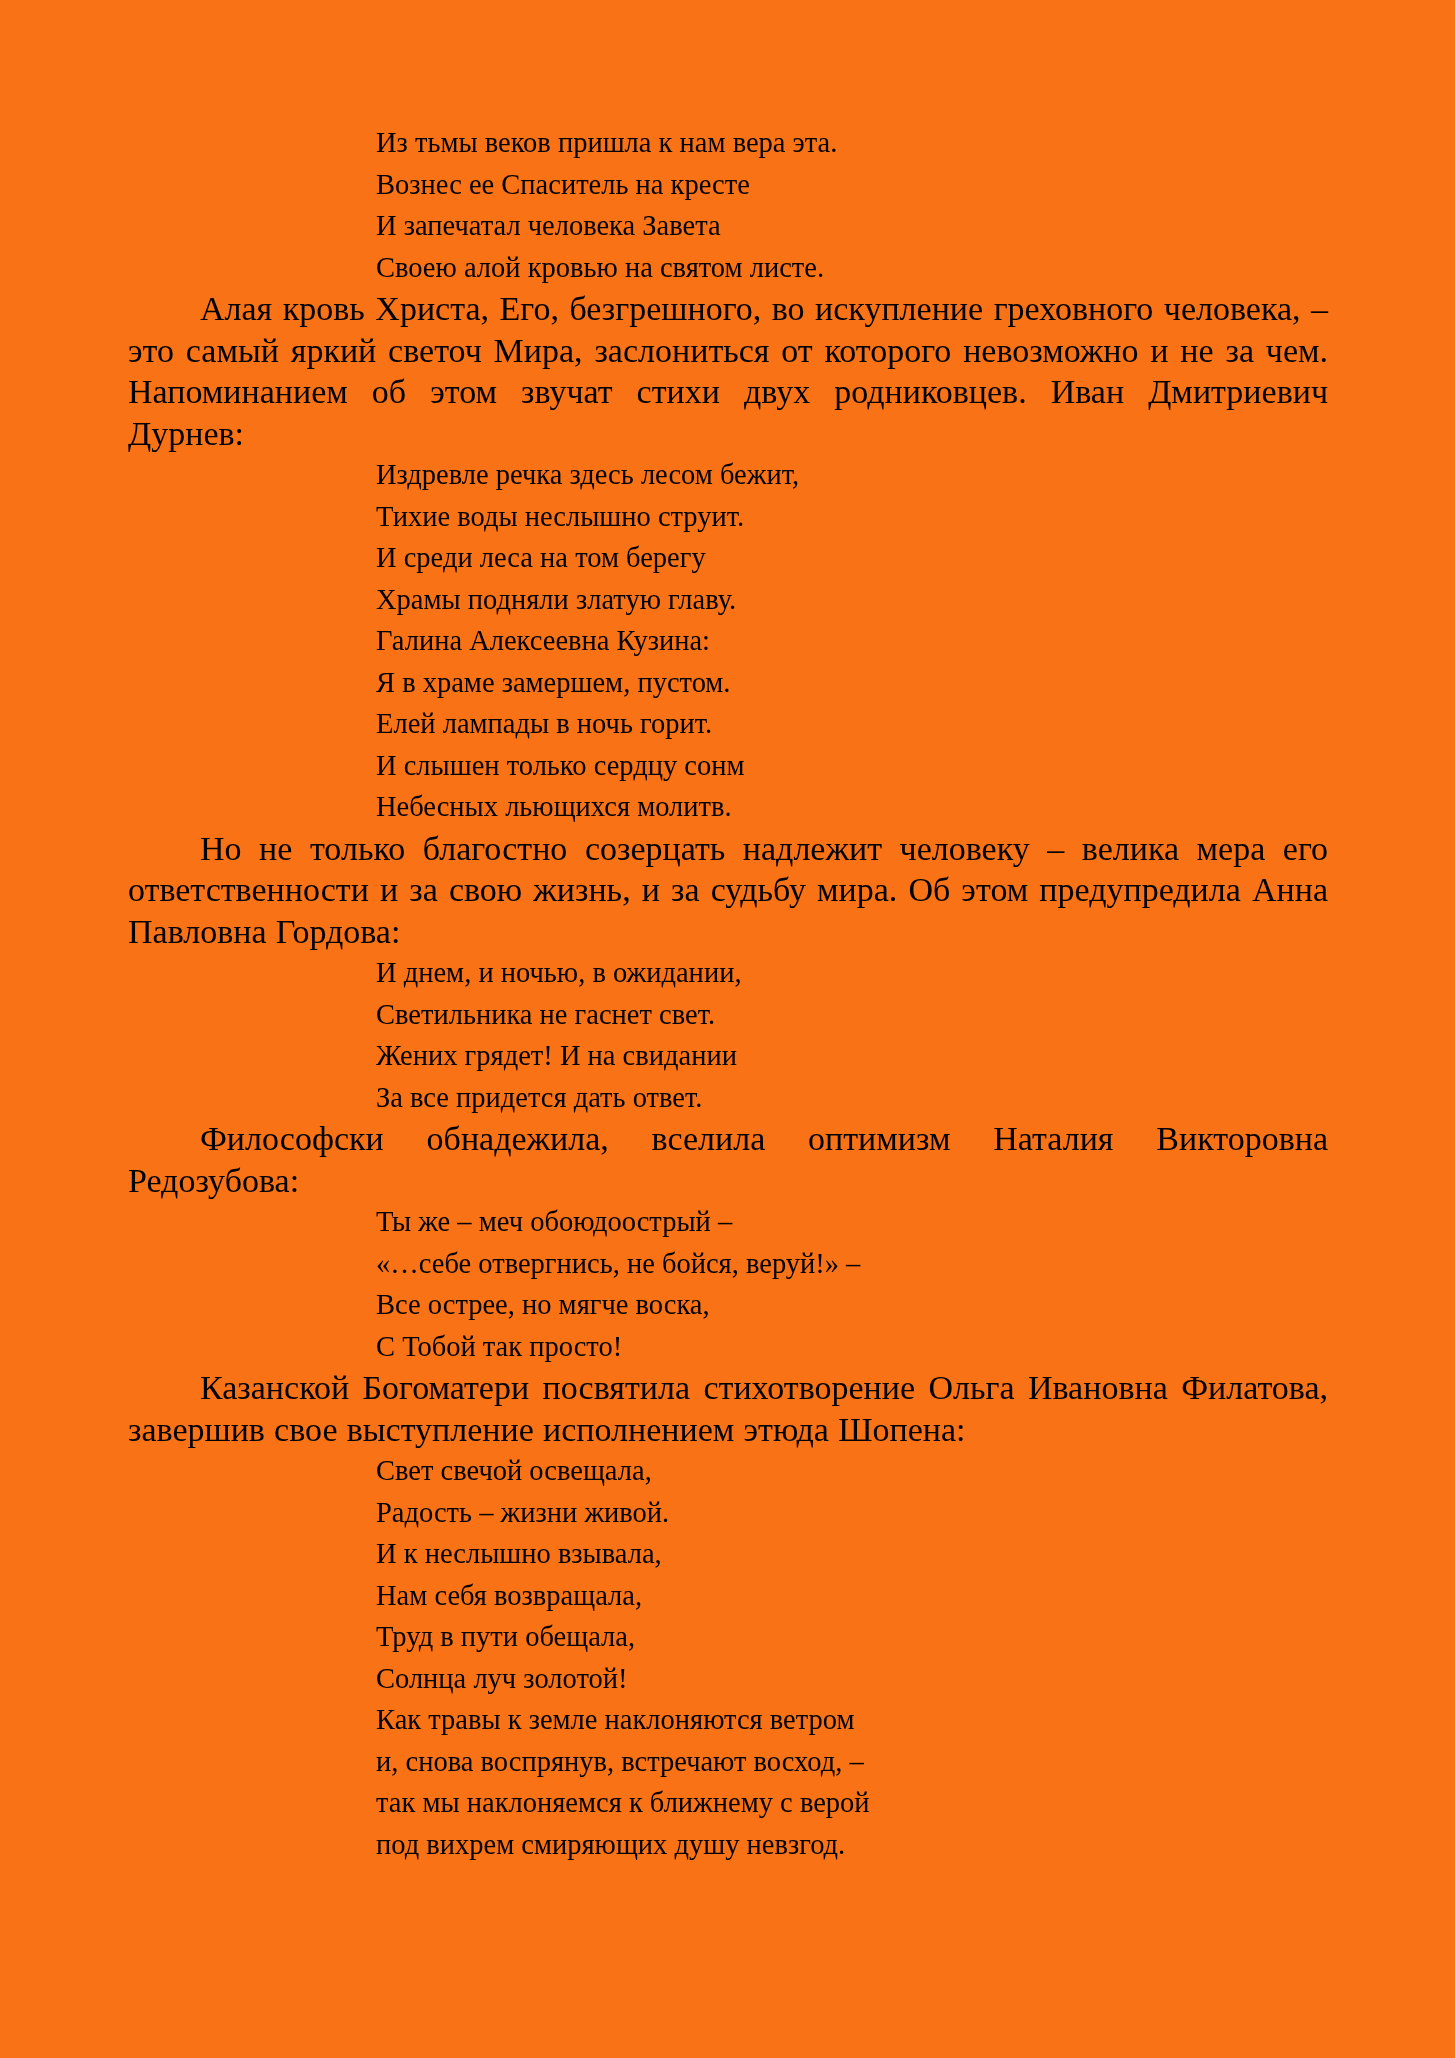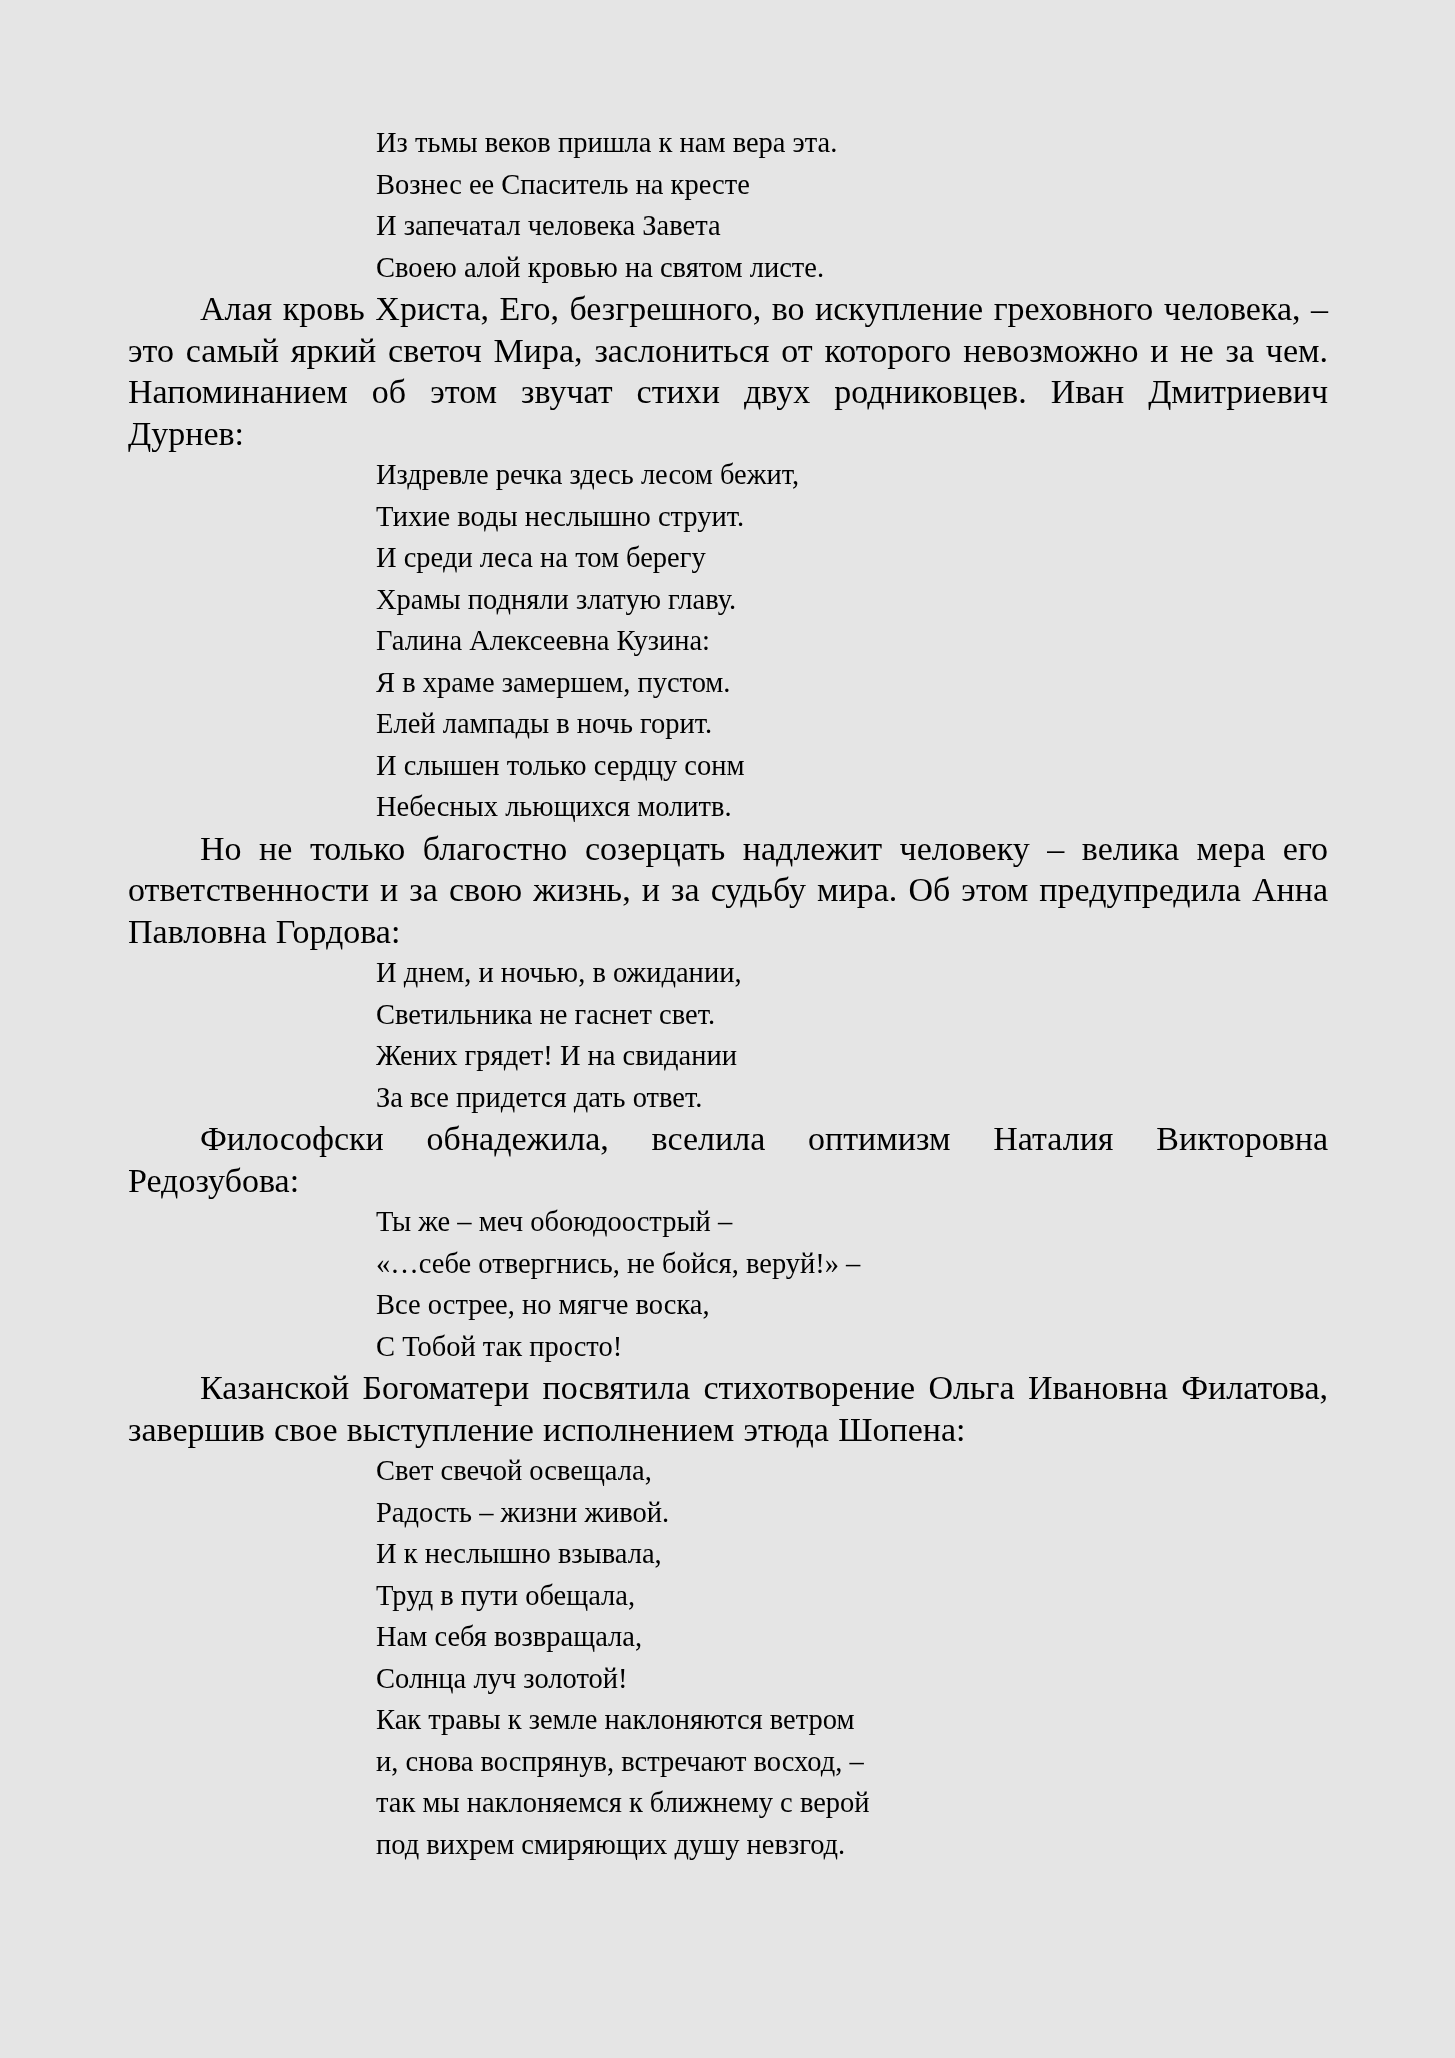--- a/index.html
+++ b/index.html
@@ -9,21 +9,21 @@
     background: #ffffff;
   }
   body {
     font-family: "Liberation Serif", "DejaVu Serif", serif;
     color: #000000;
   }
   .page {
     position: relative;
     width: 1455px;
     height: 2058px;
-    background: #e5e5e5;
+    background: #f97316;
     margin: 0 auto;
     overflow: hidden;
     box-sizing: border-box;
   }
   .text-column {
     position: absolute;
     left: 128px;
     top: 122px;
     width: 1200px;
   }
@@ -99,22 +99,22 @@
       <span class="line">Все острее, но мягче воска,</span>
       <span class="line">С Тобой так просто!</span>
     </div>
 
     <p class="para">Казанской Богоматери посвятила стихотворение Ольга Ивановна Филатова, завершив свое выступление исполнением этюда Шопена:</p>
 
     <div class="stanza indent-wide">
       <span class="line">Свет свечой освещала,</span>
       <span class="line">Радость – жизни живой.</span>
       <span class="line">И к неслышно взывала,</span>
+      <span class="line">Нам себя возвращала,</span>
       <span class="line">Труд в пути обещала,</span>
-      <span class="line">Нам себя возвращала,</span>
       <span class="line">Солнца луч золотой!</span>
     </div>
 
 
     <div class="stanza indent-wide">
       <span class="line">Как травы к земле наклоняются ветром</span>
       <span class="line">и, снова воспрянув, встречают восход, –</span>
       <span class="line">так мы наклоняемся к ближнему с верой</span>
       <span class="line">под вихрем смиряющих душу невзгод.</span>
     </div>

